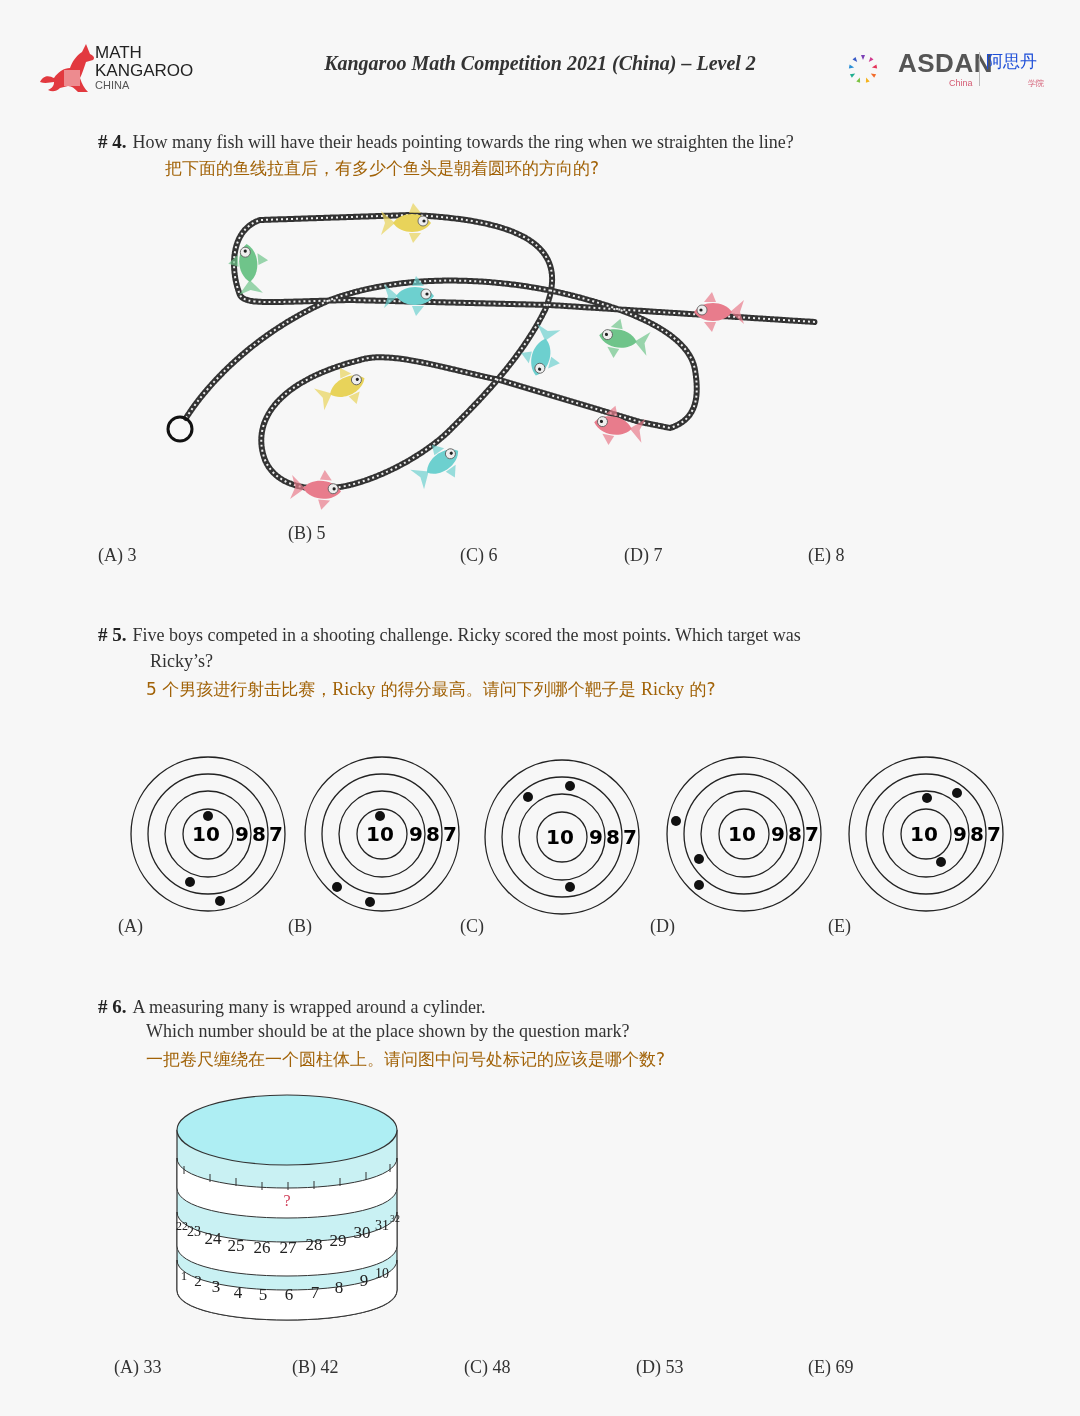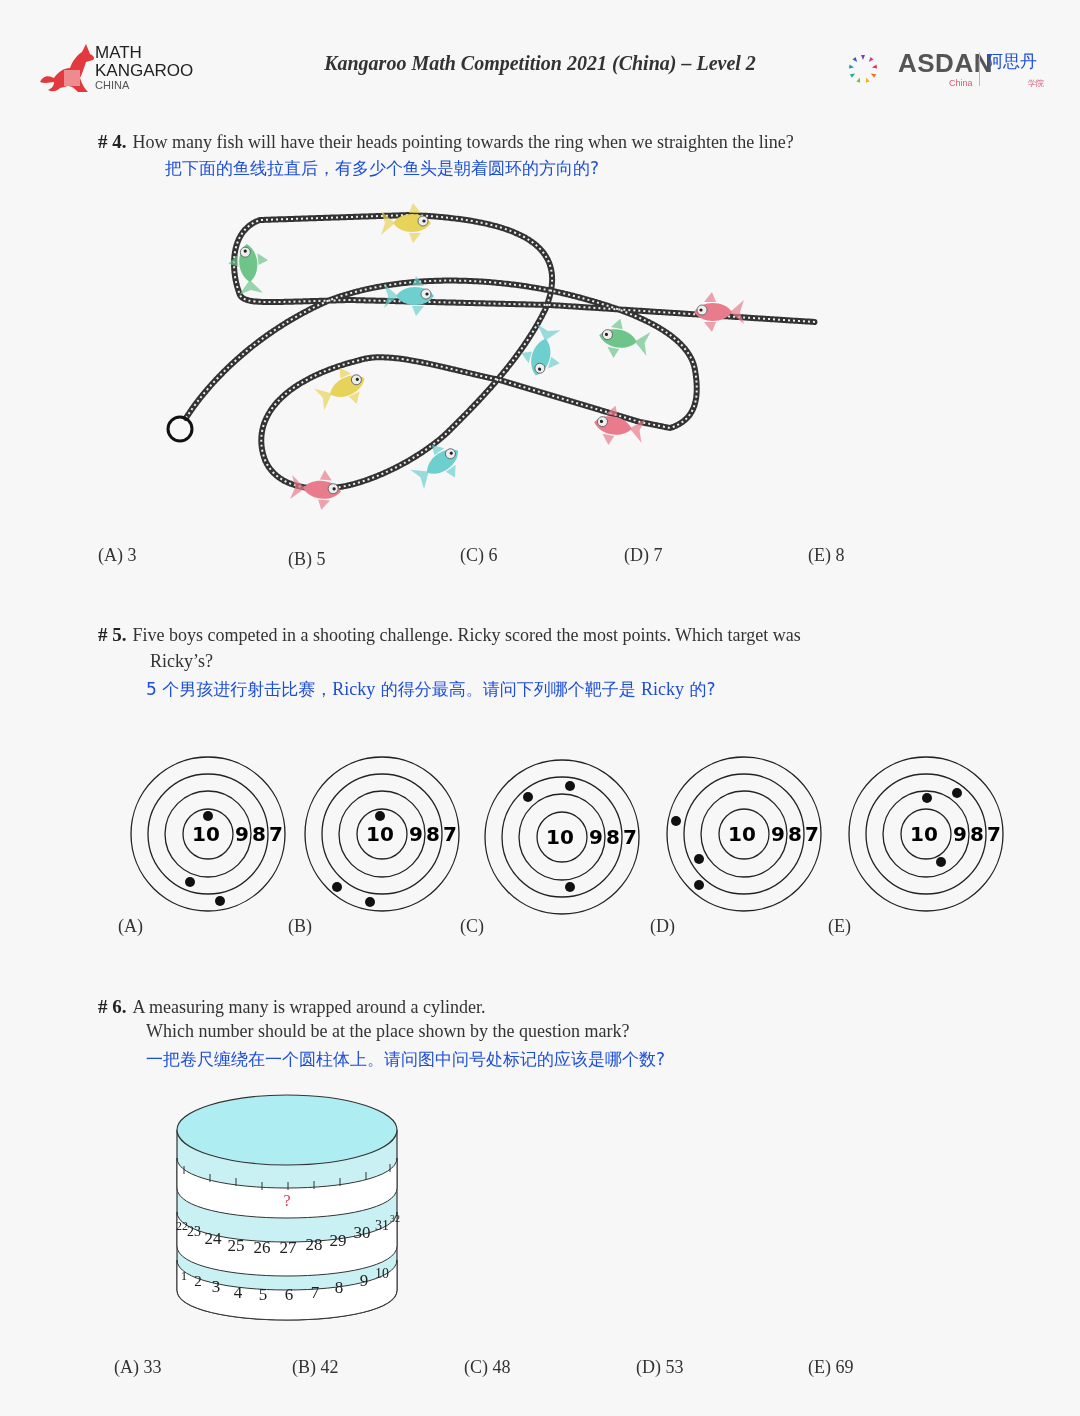--- a/index.html
+++ b/index.html
@@ -24,21 +24,21 @@
   .logo-right { left: 846px; top: 48px; width: 210px; height: 44px; }
   .asdan { position: absolute; left: 38px; top: 0px; font-family: "Liberation Sans", sans-serif; font-weight: bold; font-size: 26px; color: #555; letter-spacing: 0.5px; margin-left: 14px; }
   .asdan-china { position: absolute; left: 103px; top: 30px; font-family: "Liberation Sans", sans-serif; font-size: 9px; color: #d45a72; }
   .asdan-sep { position: absolute; left: 133px; top: 4px; width: 1px; height: 34px; background: #bbb; }
   .asdan-cn { position: absolute; left: 140px; top: 2px; font-family: "DejaVu Sans", sans-serif; font-size: 17px; color: #1d4ed8; }
   .asdan-cn-sub { position: absolute; left: 182px; top: 30px; font-family: "DejaVu Sans", sans-serif; font-size: 8px; color: #d45a72; }
 
   
   .q-line { font-family: "Liberation Serif", serif; font-size: 18px; color: #333; white-space: nowrap; }
   .q-num { font-weight: bold; font-size: 19px; color: #222; margin-right: 6px; }
-  .cn-line { font-family: "DejaVu Sans", sans-serif; font-size: 17px; color: #1d4ed8; white-space: nowrap; }
+  .cn-line { font-family: "DejaVu Sans", sans-serif; font-size: 17px; color: #a16207; white-space: nowrap; }
   .cn-line .latin { font-family: "Liberation Serif", serif; font-size: 18px; }
   .opt { font-family: "Liberation Serif", serif; font-size: 18px; color: #333; white-space: nowrap; }
   .target-label { font-family: "Liberation Serif", serif; font-size: 18px; color: #333; }
   .target { position: absolute; width: 160px; height: 160px; }
 </style>
 </head>
 <body>
 
 <div class="abs logo-left">
   <svg class="kangaroo" width="58" height="52" viewBox="0 0 58 52">
@@ -129,21 +129,21 @@
     </g>
   <g>
       <use href="#fish" transform="translate(295,270) rotate(-35)" fill="#6dd0cf"></use>
     </g>
   <g>
       <use href="#fish" transform="translate(175,300) rotate(5)" fill="#e87c8c"></use>
     </g>
 </svg>
 
 <div class="abs opt" style="left:98px; top:545px;"><span>(A)</span> <span>3</span></div>
-<div class="abs opt" style="left:288px; top:549px;"><span>(B)</span> <span>5</span></div>
+<div class="abs opt" style="left:288px; top:523px;"><span>(B)</span> <span>5</span></div>
 <div class="abs opt" style="left:460px; top:545px;"><span>(C)</span> <span>6</span></div>
 <div class="abs opt" style="left:624px; top:545px;"><span>(D)</span> <span>7</span></div>
 <div class="abs opt" style="left:808px; top:545px;"><span>(E)</span> <span>8</span></div>
 
 <div class="abs q-line" style="left:98px; top:624px;">
   <span class="q-num"># 5.</span><span>Five boys competed in a shooting challenge. Ricky scored the most points. Which target was</span>
 </div>
 <div class="abs q-line" style="left:150px; top:651px;">Ricky’s?</div>
 <div class="abs cn-line" style="left:146px; top:678px;">
   <span>5 个男孩进行射击比赛，</span><span class="latin">Ricky</span><span> 的得分最高。请问下列哪个靶子是 </span><span class="latin">Ricky</span><span> 的?</span>

